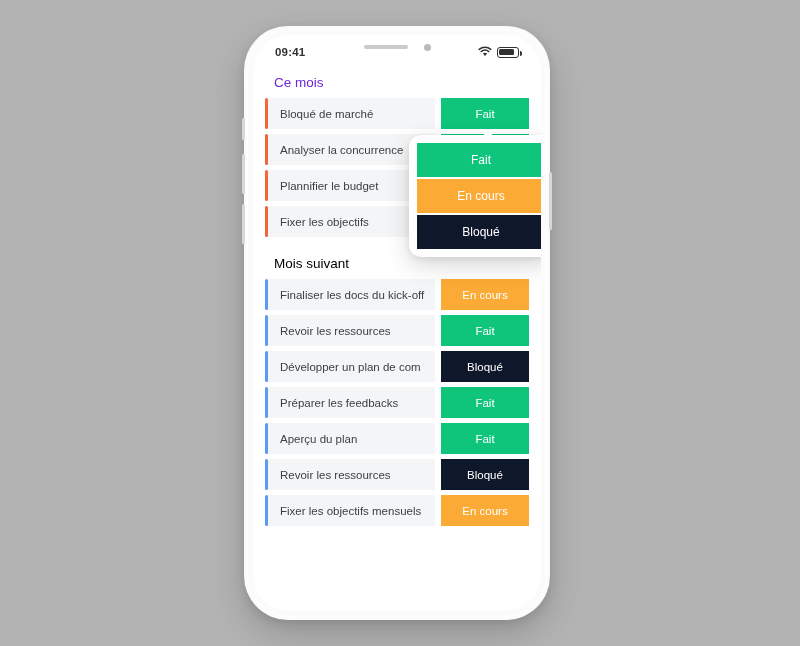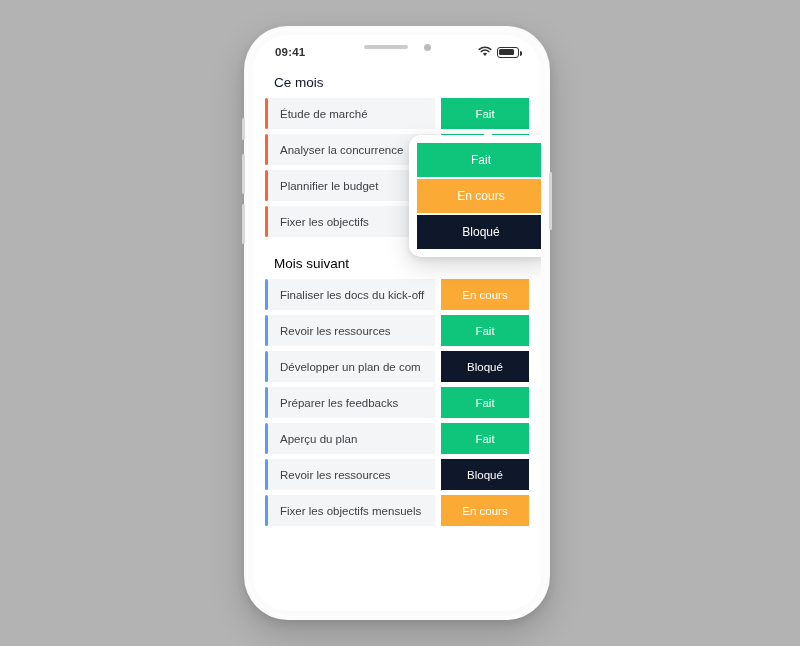--- a/index.html
+++ b/index.html
@@ -179,21 +179,21 @@
   
   #content {
     position: relative;
     padding: 0 12px;
   }
   .section-header {
     font-size: 13.5px;
     font-weight: normal;
     padding: 6px 0 8px 9px;
   }
-  .section-header.this-month { color: #0f172a; }
+  .section-header.this-month { color: #6d28d9; }
   .section-header.next-month { color: #000000; padding-top: 14px; }
 
   .task-row {
     display: flex;
     align-items: stretch;
     height: 31px;
     margin-bottom: 5px;
     position: relative;
   }
   .task-accent {
@@ -295,21 +295,21 @@
       </div>
     </div>
 
 
     <div id="content">
 
       <div class="section-header this-month">Ce mois</div>
 
       <div class="task-row">
         <div class="task-accent orange"></div>
-        <div class="task-label">Étude de marché</div>
+        <div class="task-label">Bloqué de marché</div>
         <div class="task-status st-done">Fait</div>
       </div>
 
       <div class="task-row">
         <div class="task-accent orange"></div>
         <div class="task-label">Analyser la concurrence</div>
         <div class="task-status st-done">Fait</div>
       </div>
 
       <div class="task-row">

